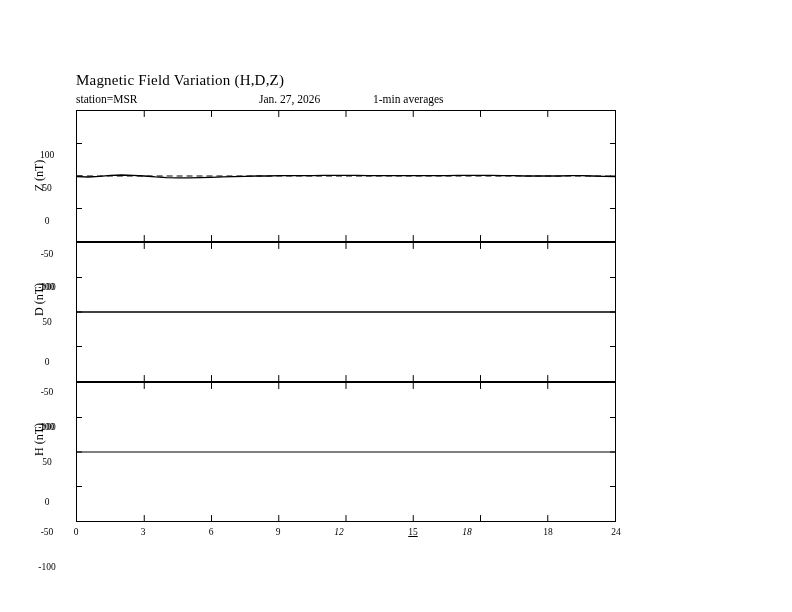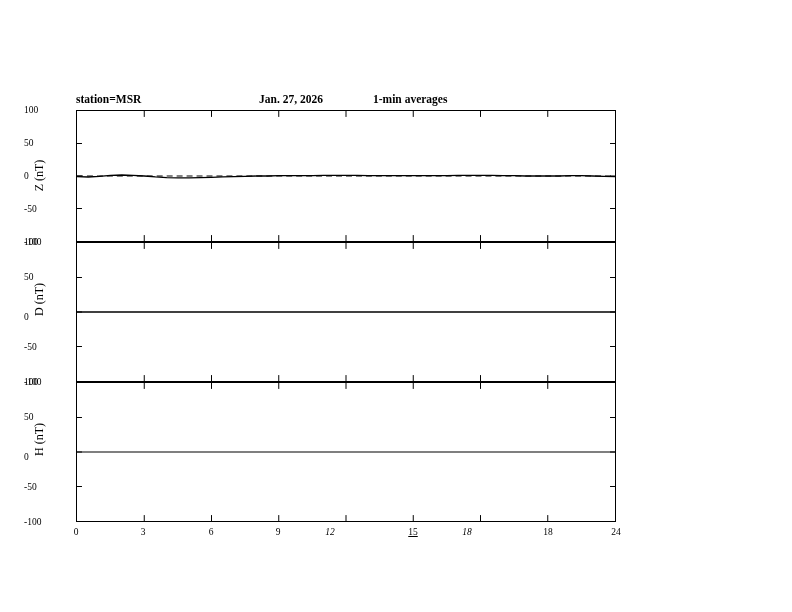--- a/index.html
+++ b/index.html
@@ -30,21 +30,21 @@
     letter-spacing: 0.2px;
     white-space: nowrap;
   }
   .subtitle {
     position: absolute;
     left: 76px;
     top: 93px;
     font-size: 11.5px;
     white-space: nowrap;
   }
-  .subtitle span { display: inline-block; font-weight: bold; }
+  .subtitle span { display: inline-block; }
   .sub-station { width: 135px; }
   .sub-date { width: 114px; margin-left: 48px; }
   .plot-area {
     position: absolute;
     border: 1px solid #000000;
     box-sizing: border-box;
     background: #ffffff;
   }
   .panel-z { left: 76px; top: 110px;  width: 540px; height: 132px; }
   .panel-d { left: 76px; top: 242px;  width: 540px; height: 140px; }
@@ -65,23 +65,24 @@
     white-space: nowrap;
     text-align: center;
   }
   .ylabel-z { left: -6px; top: 168px; width: 90px; }
   .ylabel-d { left: -6px; top: 292px; width: 90px; }
   .ylabel-h { left: -6px; top: 432px; width: 90px; }
 
   .ytick {
     position: absolute;
     width: 46px;
-    text-align: left;
+    text-align: center;
     font-size: 9.5px;
     white-space: nowrap;
+    margin-top: 45px;
   }
   .xtick {
     position: absolute;
     width: 30px;
     text-align: center;
     font-size: 9.5px;
     top: 527px;
   }
   .xlabel {
     position: absolute;
@@ -90,20 +91,21 @@
     width: 540px;
     text-align: center;
     font-size: 12px;
   }
 </style>
 </head>
 <body>
 
 <div id="figure">
 
+  <div class="title">Magnetic Field Variation (H,D,Z)</div>
 
   <div class="subtitle">
     <span class="sub-station">station=MSR</span><span class="sub-date">Jan. 27, 2026</span><span class="sub-avg">1-min averages</span>
   </div>
 
   <div class="plot-area panel-z">
     <svg class="svg-full" viewBox="0 0 540 132" preserveAspectRatio="none">
 
       <g stroke="#000" stroke-width="1">
         <line x1="67.5" y1="0" x2="67.5" y2="6"></line>
@@ -215,20 +217,20 @@
   <div class="ytick" style="left:24px; top:377px;">100</div>
   <div class="ytick" style="left:24px; top:412px;">50</div>
   <div class="ytick" style="left:24px; top:452px;">0</div>
   <div class="ytick" style="left:24px; top:482px;">-50</div>
   <div class="ytick" style="left:24px; top:517px;">-100</div>
 
   <div class="xtick" style="left:61px;">0</div>
   <div class="xtick" style="left:128px;">3</div>
   <div class="xtick" style="left:196px;">6</div>
   <div class="xtick" style="left:263px;">9</div>
-  <div class="xtick" style="left:315px;font-style:italic;">12</div>
+  <div class="xtick" style="left:324px;font-style:italic;">12</div>
   <div class="xtick" style="left:398px;text-decoration:underline;">15</div>
   <div class="xtick" style="left:452px;font-style:italic;">18</div>
   <div class="xtick" style="left:533px;">18</div>
   <div class="xtick" style="left:601px;">24</div>
 
 
 </div>
 
 </body></html>

